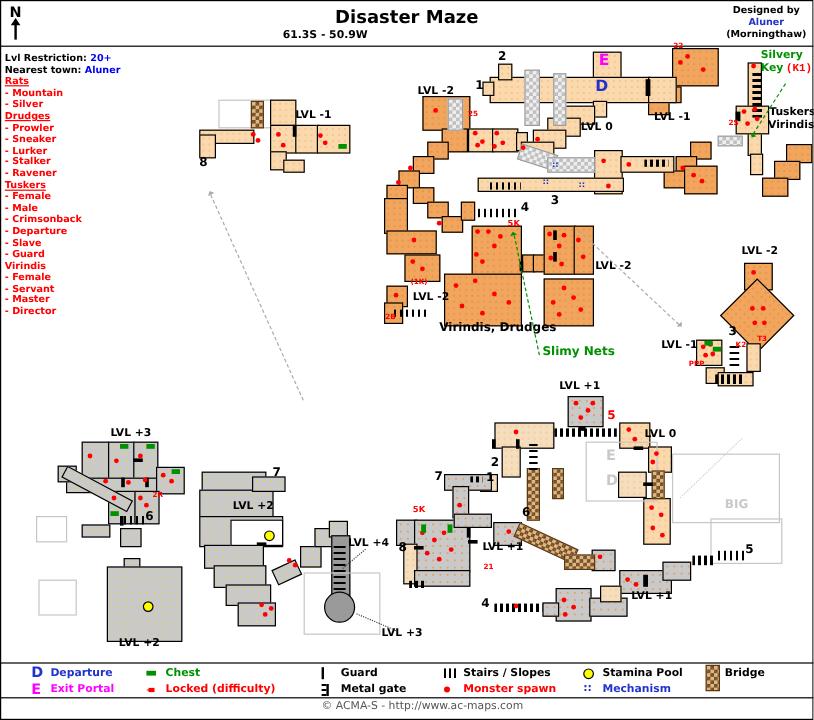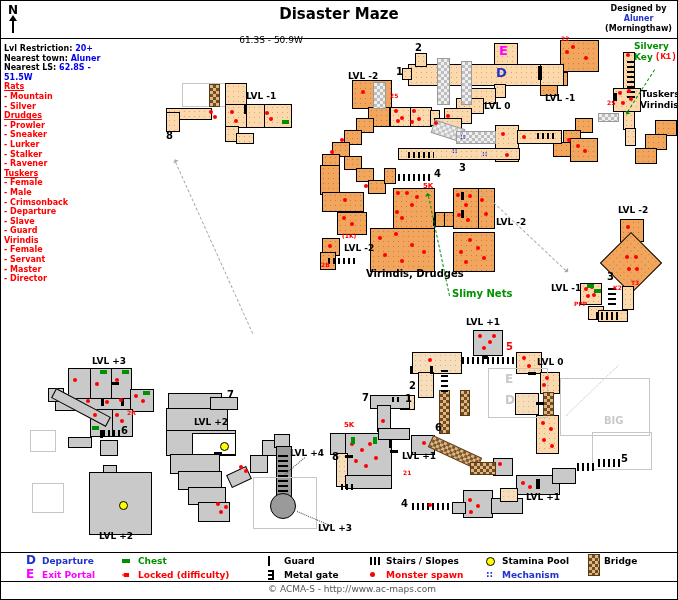--- a/index.html
+++ b/index.html
@@ -2,21 +2,21 @@
 <html><head>
 <meta charset="utf-8">
 <style>
   html,body{margin:0;padding:0;background:#fff;}
   body{width:678px;height:600px;position:relative;overflow:hidden;
        font-family:"DejaVu Sans","Liberation Sans",sans-serif;}
   .frame{position:absolute;inset:0;border:1px solid #000;pointer-events:none;}
   .hr{position:absolute;left:0;width:678px;height:0;border-top:1px solid #000;}
   
   #title{position:absolute;top:5px;left:0;width:678px;text-align:center;font-weight:bold;font-size:15px;color:#000;}
-  #coords{position:absolute;top:35px;left:0;width:542px;text-align:center;font-weight:normal;font-size:9px;color:#000;}
+  #coords{position:absolute;top:25px;left:0;width:542px;text-align:center;font-weight:bold;font-size:9px;color:#000;}
   #north{position:absolute;top:3px;left:8px;font-weight:bold;font-size:12px;color:#000;}
   #narrow{position:absolute;top:17px;left:12px;width:2px;height:16px;background:#000;}
   #narrow:before{content:"";position:absolute;top:-6px;left:-3px;border:4px solid transparent;border-bottom:6px solid #000;}
   #designer{position:absolute;top:4px;right:6px;text-align:center;font-weight:bold;font-size:8px;line-height:10px;color:#000;}
   
   #sidebar{position:absolute;top:44px;left:4px;width:110px;font-weight:bold;font-size:8px;line-height:9.6px;}
   #sidebar .stat .v{color:#0000ee;}
   #sidebar .grp{color:#f00;}
   #sidebar .grp.u{text-decoration:underline;}
   #sidebar .mem{color:#f00;}
@@ -72,21 +72,20 @@
     <div style="color:#2233cc">Aluner</div>
     <div>(Morningthaw)</div>
   </div>
 </div>
 
 <div class="hr" style="top:38px"></div>
 
 <div id="sidebar">
     <div class="stat"><span>Lvl Restriction: </span><span class="v">20+</span></div>
     <div class="stat"><span>Nearest town: </span><span class="v">Aluner</span></div>
-    <div class="stat"><span>Nearest LS: </span><span class="v">62.8S - 51.5W</span></div>
     <div class="grp u">Rats</div>
     <div class="mem">- Mountain</div>
     <div class="mem">- Silver</div>
     <div class="grp u">Drudges</div>
     <div class="mem">- Prowler</div>
     <div class="mem">- Sneaker</div>
     <div class="mem">- Lurker</div>
     <div class="mem">- Stalker</div>
     <div class="mem">- Ravener</div>
     <div class="grp u">Tuskers</div>

